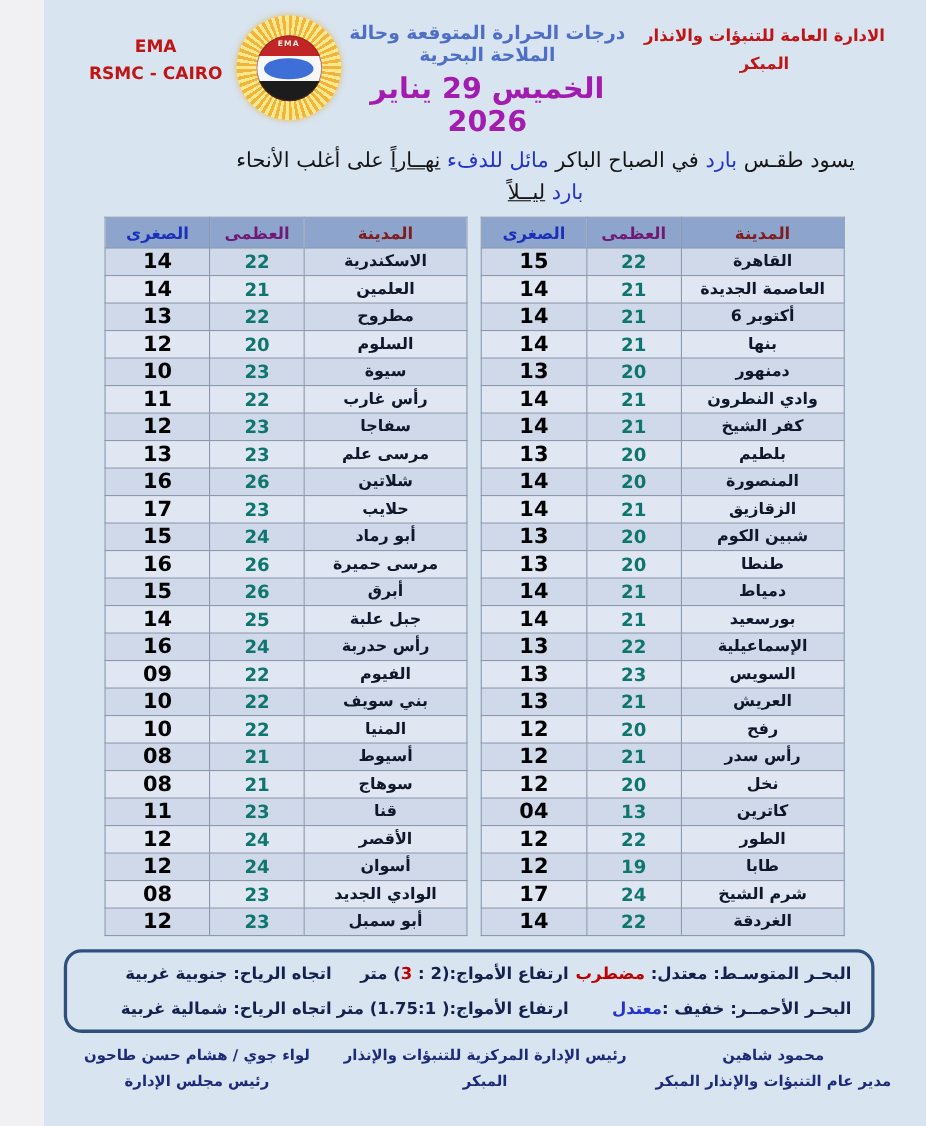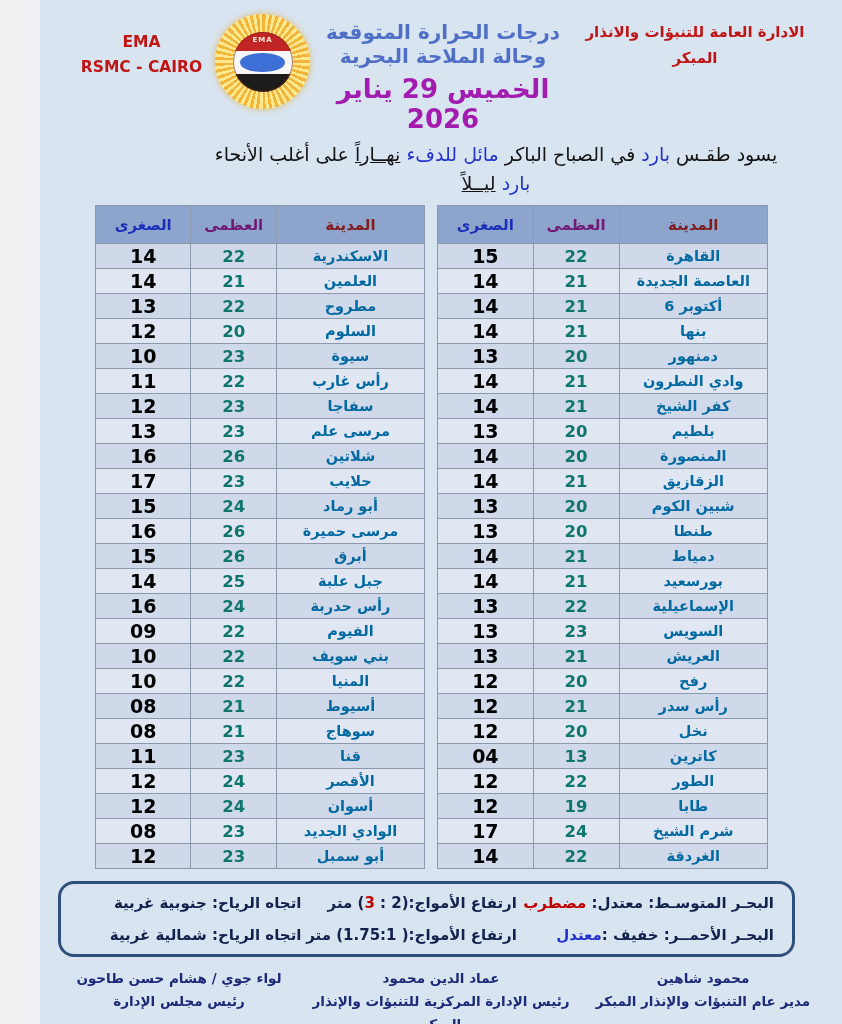--- a/index.html
+++ b/index.html
@@ -15,21 +15,21 @@
     position: absolute; left: 0; top: 0;
     width: 40px; height: 100%;
     background: #f1f1f4;
   }
   .page { position: absolute; left: 40px; top: 0; width: 802px; height: 100%; }
 
   
   .header { display: flex; align-items: flex-start; padding: 14px 22px 0 34px; }
   .agency { width: 250px; text-align: center; color: #c01515; font-weight: bold; font-size: 15px; line-height: 1.7; padding-top: 6px; }
   .title-block { flex: 1; text-align: center; padding-top: 6px; }
-  .bulletin-title { color: #4e6fc5; font-weight: bold; font-size: 20px; text-align: center; }
+  .bulletin-title { color: #4e6fc5; font-weight: bold; font-size: 17px; text-align: center; }
   .bulletin-date { color: #a21caf; font-weight: bold; font-size: 26px; margin-top: 6px; }
   .logo-wrap { width: 95px; margin: 0 6px; }
   .sun {
     width: 95px; height: 95px; border-radius: 50%;
     background: repeating-conic-gradient(from 0deg, #f2b53a 0deg 4deg, #fce98f 4deg 8deg);
     display: flex; align-items: center; justify-content: center;
     box-shadow: 0 0 6px rgba(220,170,40,.7);
   }
   .globe {
     width: 60px; height: 60px; border-radius: 50%; overflow: hidden; position: relative;
@@ -45,28 +45,28 @@
   .seg-blue { color: #2233cc; }
   .seg-red { color: #c00000; }
   .seg-underline { text-decoration: underline; }
 
   
   .tables { display: flex; justify-content: space-between; margin-top: 8px; padding: 0 74px 0 55px; }
   table { border-collapse: collapse; table-layout: fixed; }
   .t-right { width: 331px; }
   .t-left  { width: 330px; }
   th, td { border: 1px solid #8c99ad; text-align: center; vertical-align: middle; overflow: hidden; white-space: nowrap; }
-  thead th { height: 38px; background: #8da5cd; font-size: 15px; font-weight: bold; }
+  thead th { height: 28px; background: #8da5cd; font-size: 15px; font-weight: bold; }
   th.h-city { width: 45%; color: #7f1d1d; margin-top: 18px; }
   th.h-max  { width: 26%; color: #701a75; }
   th.h-min  { width: 29%; color: #1b2fb8; }
   tbody td { height: 25px; }
   tbody tr:nth-child(odd) td  { background: #cfd9ea; }
   tbody tr:nth-child(even) td { background: #e0e7f3; }
-  td.city { font-size: 14.5px; font-weight: bold; color: #0369a1; }
+  td.city { font-size: 14.5px; font-weight: bold; color: #0f172a; }
   td.max  { font-size: 16.5px; font-weight: bold; color: #0f766e; }
   td.min  { font-size: 19px; font-weight: bold; color: #000000; }
 
   
   .sea-box {
     margin: 12px 47px 0 18px;
     border: 3px solid #2f507c; border-radius: 16px;
     padding: 10px 18px;
     display: grid; grid-template-columns: 37% 31% 32%; row-gap: 14px;
     font-size: 15px; font-weight: bold; color: #13214d;
@@ -396,21 +396,20 @@
       <div class="cell"><span>ارتفاع الأمواج:( 1.75:1) متر</span></div>
       <div class="cell"><span>اتجاه الرياح: شمالية غربية</span></div>
     </div>
 
   <div class="signatures">
     <div class="sig">
       <div>محمود شاهين</div>
       <div>مدير عام التنبؤات والإنذار المبكر</div>
     </div>
     <div class="sig">
-      <div>عماد الدين محمود</div>
       <div>رئيس الإدارة المركزية للتنبؤات والإنذار المبكر</div>
     </div>
     <div class="sig">
       <div>لواء جوي / هشام حسن طاحون</div>
       <div>رئيس مجلس الإدارة</div>
     </div>
   </div>
 
 </div>
 

